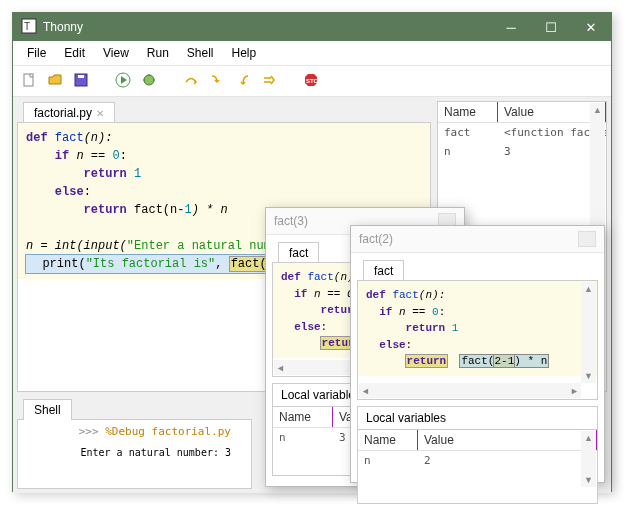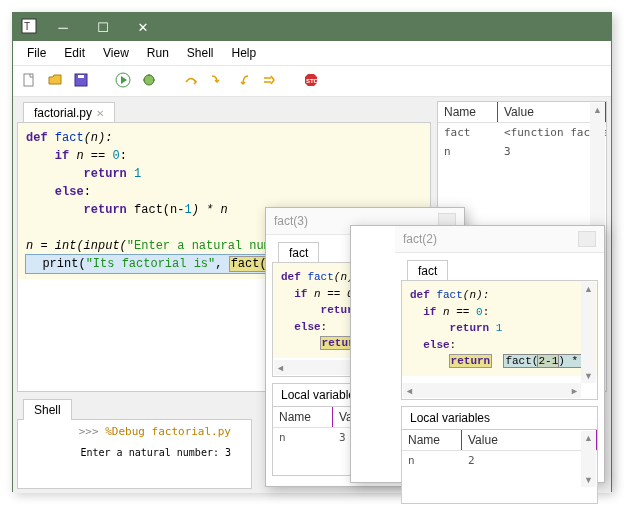--- a/index.html
+++ b/index.html
@@ -53,20 +53,21 @@
 <body>
 
 <div class="window main-window">
   <div class="titlebar">
     <span style="margin-right:6px;">
       <svg class="icon" viewBox="0 0 16 16">
           <rect x="1" y="1" width="14" height="14" fill="#fff" stroke="#333"></rect>
           <text x="3" y="12" font-size="10" fill="#333">T</text>
         </svg>
     </span>
+    <span class="title">Thonny</span>
     <div class="sysbtn">─</div>
     <div class="sysbtn">☐</div>
     <div class="sysbtn">✕</div>
   </div>
 
   <div class="menubar">
     <div class="menuitem">File</div>
     <div class="menuitem">Edit</div>
     <div class="menuitem">View</div>
     <div class="menuitem">Run</div>
@@ -225,21 +226,21 @@
           <div class="col val">3</div>
         </div>
       <div class="scroller-v">
           <span class="sc-arrow">▲</span>
           <span class="sc-arrow">▼</span>
         </div>
     </div>
   </div>
 </div>
 
-<div class="popup" style="left:350px; top:225px; width:255px; height:258px;padding-left:44px;">
+<div class="popup" style="left:350px; top:225px; width:255px; height:258px;">
   <div class="popup-title">
     <span>fact(2)</span>
     <span class="popup-close"></span>
   </div>
   <div class="popup-body">
     <div class="panel-tabs"><span class="tab-label">fact</span></div>
     <div class="panel" style="position:relative; height:120px;">
 <div class="editor" style="font-size:11px;"><span class="kw">def</span> <span class="fn">fact</span><span class="var">(n):</span>
   <span class="kw">if</span><span class="var"> n == </span><span class="num">0</span><span>:</span>
       <span class="kw">return</span> <span class="num">1</span>

